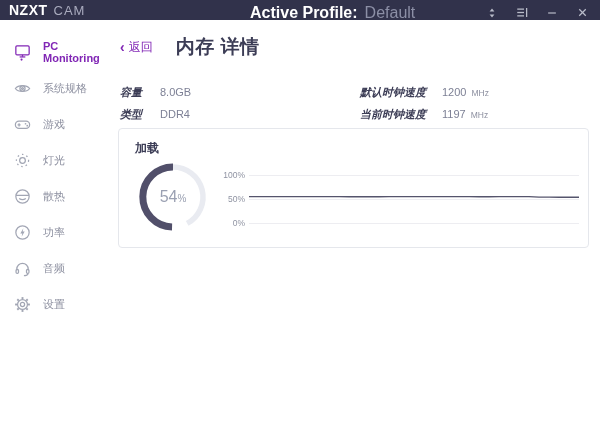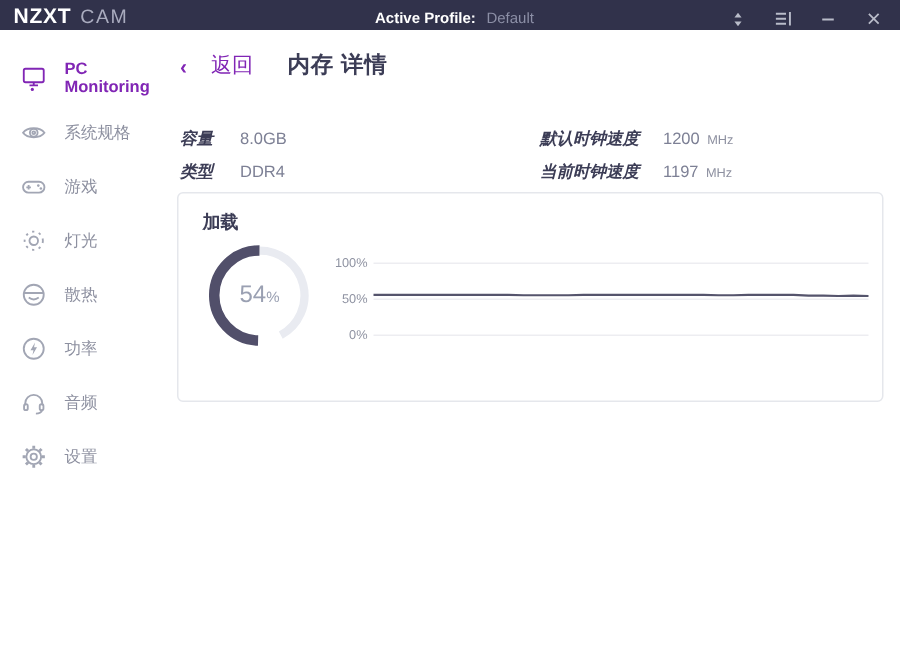--- a/index.html
+++ b/index.html
@@ -6,57 +6,57 @@
   html,body { width:600px; height:434px; background:#fff; overflow:hidden;
     font-family:"Liberation Sans","DejaVu Sans",sans-serif; }
   .app { position:relative; width:600px; height:434px; }
 
   
   .titlebar { position:absolute; top:0; left:0; right:0; height:20px;
     background:#31324b; display:flex; align-items:center; color:#fff; }
   .logo { padding-left:9px; font-size:14px; display:flex; align-items:baseline; }
   .logo .nzxt { font-weight:bold; letter-spacing:.5px; }
   .logo .cam { color:#a9abbe; font-weight:400; letter-spacing:1px; margin-left:6px; font-size:13px; }
-  .profile { position:absolute; left:250px; top:0; height:25px; display:flex; align-items:center; font-size:10px; }
+  .profile { position:absolute; left:250px; top:0; height:25px; display:flex; align-items:center; font-size:16px; }
   .profile .plabel { font-weight:bold; color:#fff; }
   .profile .pvalue { color:#8c8fa6; margin-left:7px; }
   .win-icons { position:absolute; right:8px; top:0; height:25px; display:flex; align-items:center; gap:10px; }
   .tb-icon { width:20px; height:20px; display:flex; align-items:center; justify-content:center; cursor:pointer; }
 
   
   .sidebar { position:absolute; left:0; top:25px; width:115px; bottom:0; background:#fff; padding-top:9px; }
   .side-item { height:36px; display:flex; align-items:center; gap:11px; padding-left:13px;
     color:#8d90a0; font-size:11px; cursor:pointer; }
   .side-item svg { stroke:#a2a6b4; fill:none; stroke-width:1.3; flex:0 0 auto; }
   .side-item svg .fl { fill:#a2a6b4; stroke:none; }
   .side-item.active { color:#8126b5; font-weight:bold; }
   .side-item.active svg { stroke:#8126b5; }
   .side-item.active svg .fl { fill:#8126b5; }
 
   
   .content { position:absolute; left:115px; top:25px; right:0; bottom:0; background:#fff; }
   .content-header { position:absolute; left:5px; top:9px; display:flex; align-items:center; }
   .back { display:flex; align-items:center; color:#8126b5; cursor:pointer; }
   .back .chev { font-size:14px; font-weight:bold; line-height:1; }
-  .back .back-label { font-size:14px; margin-left:16px; }
-  .page-title { font-size:15px; font-weight:bold; color:#3c3d56; margin-left:23px; letter-spacing:.5px; }
+  .back .back-label { font-size:12px; margin-left:4px; }
+  .page-title { font-size:19px; font-weight:bold; color:#3c3d56; margin-left:23px; letter-spacing:.5px; }
 
   .details { position:absolute; left:5px; top:60px; right:12px; }
   .dcol { position:absolute; top:0; }
   .dcol.left { left:0; }
   .dcol.right { left:240px; }
   .detail-row { display:flex; align-items:baseline; height:22px; font-size:11px; }
   .dlabel { font-weight:bold; color:#3c3d56;font-style:italic; }
   .dcol.left .dlabel { width:40px; }
   .dcol.right .dlabel { width:82px; }
   .dvalue { color:#7d8095; }
   .dunit { color:#8d90a0; font-size:8.5px; margin-left:5px; }
 
   
-  .card { position:absolute; left:3px; top:103px; width:471px; height:140px;
+  .card { position:absolute; left:3px; top:103px; width:471px; height:120px;
     border:1px solid #e5e7ec; border-radius:4px; background:#fff; }
   .card-title { position:absolute; left:16px; top:11px; font-size:12px; font-weight:bold; color:#3c3d56; }
   .gauge-wrap { position:absolute; left:18px; top:32px; width:72px; height:72px; }
   .gauge-text { position:absolute; left:0; top:0; width:72px; height:72px;
     display:flex; align-items:center; justify-content:center; color:#9aa0b2; }
   .gauge-text .gv { font-size:16px; }
   .gauge-text .gu { font-size:10px; margin-top:3px; }
   .gl { position:absolute; left:130px; width:330px; height:1px; background:#ededf1; }
   .yt { position:absolute; left:92px; width:34px; text-align:right; font-size:8.5px; color:#8f93a2; }
   .line-svg { position:absolute; left:130px; top:46px; width:330px; height:48px; overflow:visible; }

